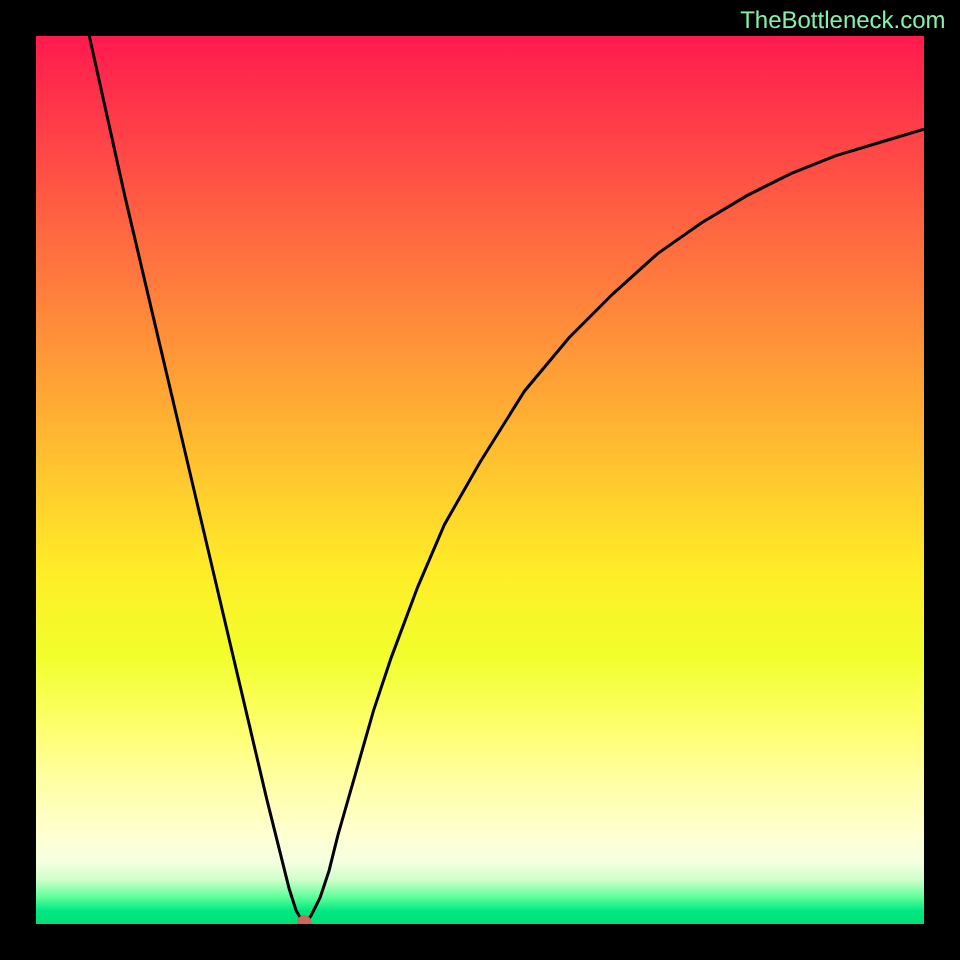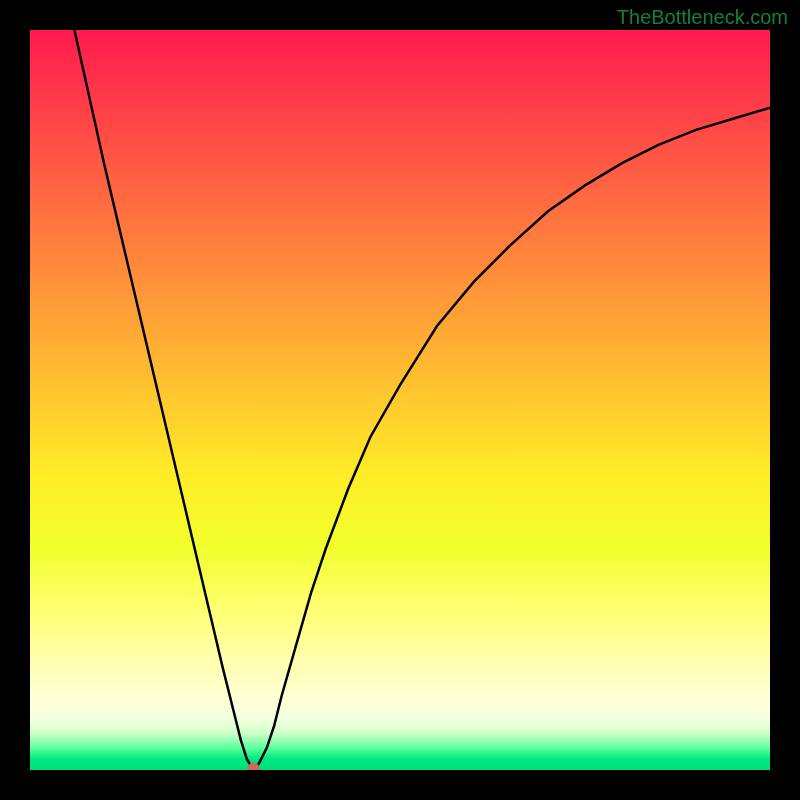--- a/index.html
+++ b/index.html
@@ -38,21 +38,21 @@
       #f5ffe0 93%,
       #d0ffca 95%,
       #5dff9b 97%,
       #00e882 98.5%,
       #00df79 100%);
   }
   .watermark {
     position: absolute;
     top: 6px;
     right: 12px;
-    color: #15803d;
+    color: #86efac;
     font-size: 20px;
     font-weight: 500;
     z-index: 10;
     font-family: Arial, sans-serif;
   }
   .curve-svg {
     position: absolute;
     left: 0;
     top: 0;
     width: 740px;

